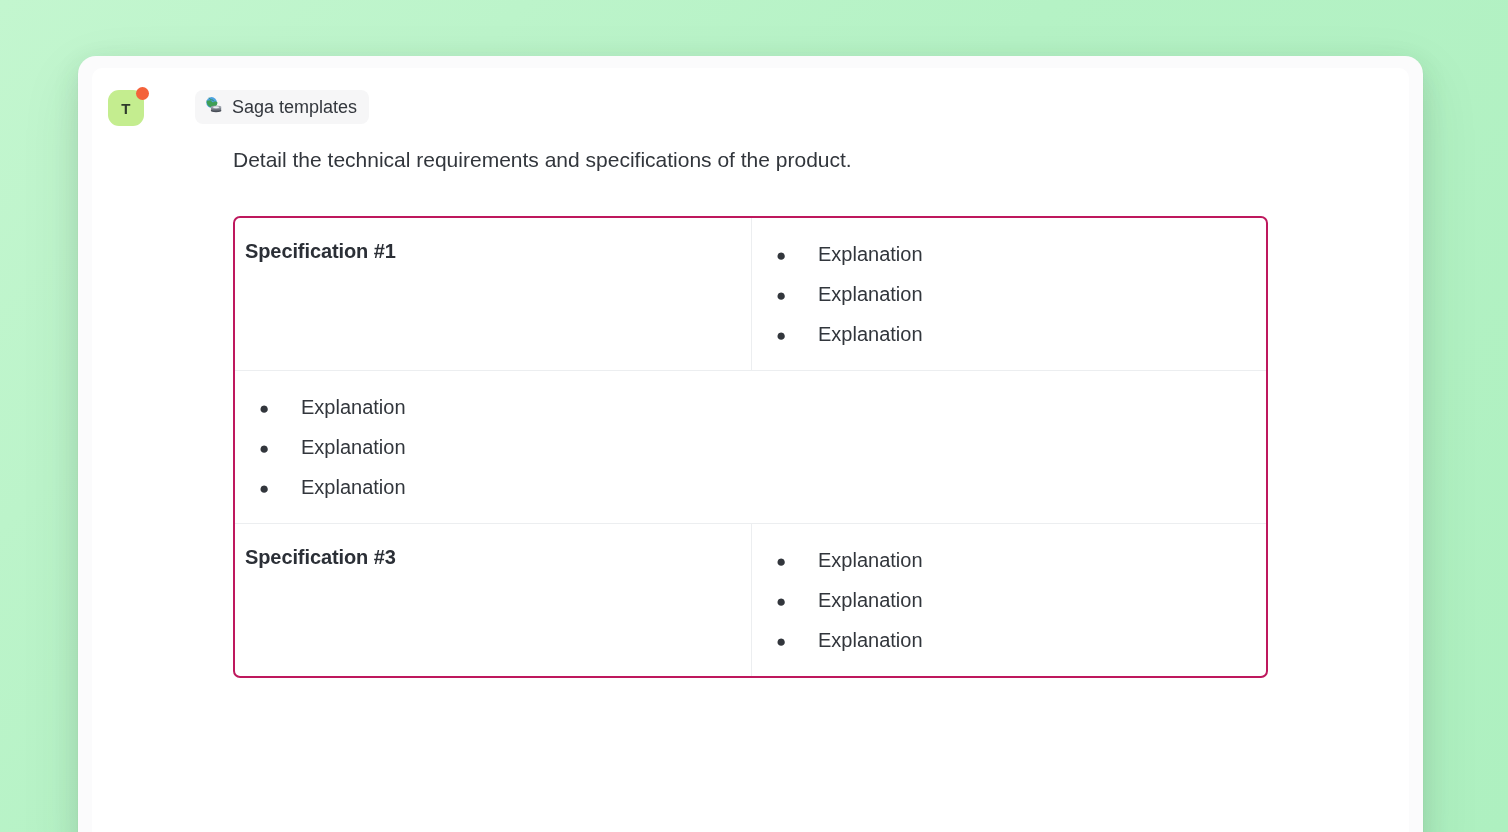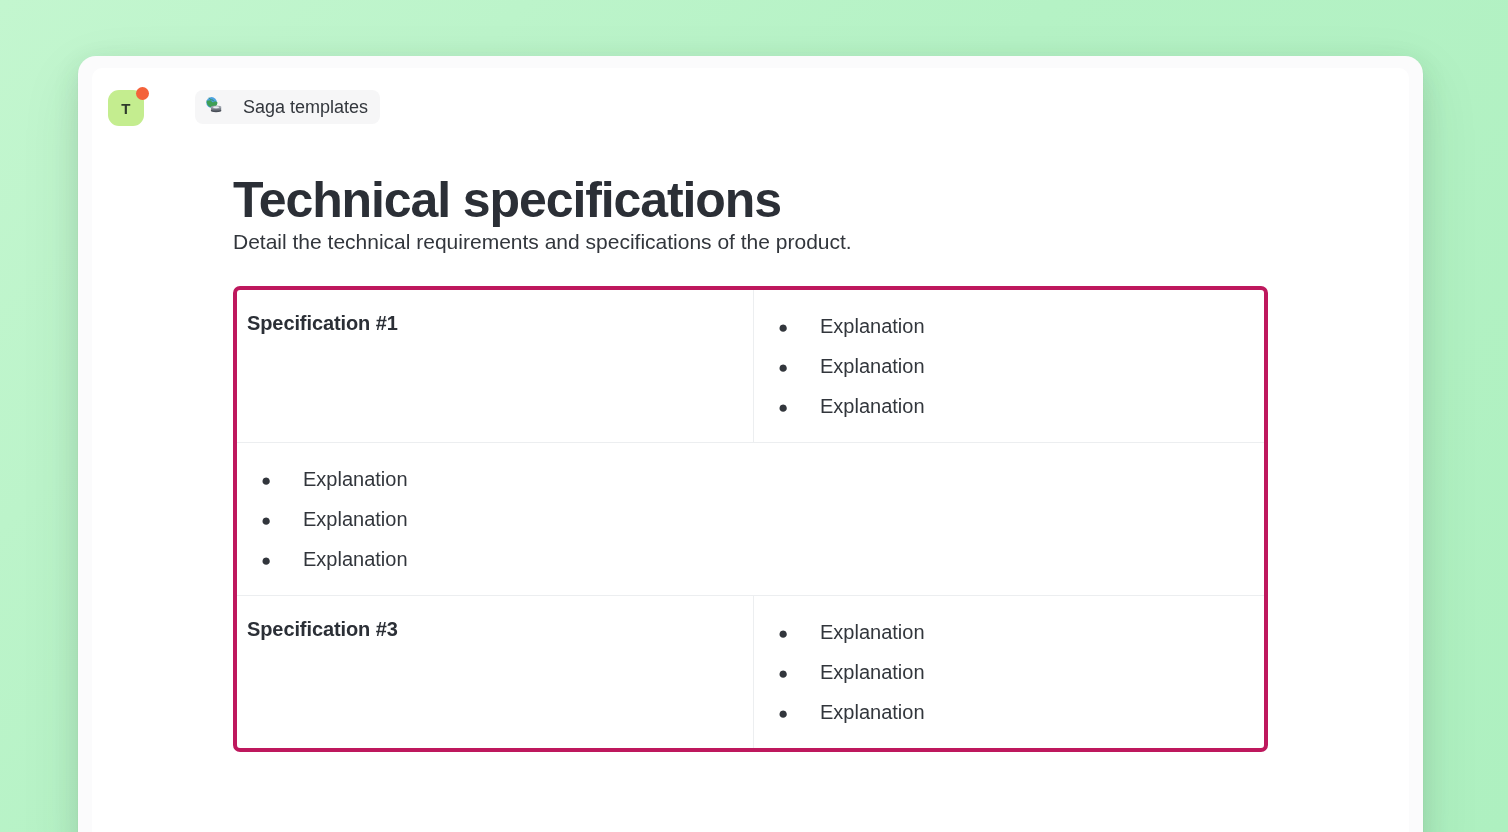--- a/index.html
+++ b/index.html
@@ -82,21 +82,21 @@
     background: #f4623a;
   }
 
   .breadcrumb {
     position: absolute;
     left: 103px;
     top: 22px;
     height: 34px;
     display: flex;
     align-items: center;
-    gap: 20px;
+    gap: 9px;
     padding: 0 12px 0 9px;
     background: #f6f6f7;
     border-radius: 8px;
     cursor: pointer;
   }
   .breadcrumb-icon {
     font-size: 18px;
     line-height: 1;
     display: block;
   }
@@ -125,23 +125,23 @@
   }
 
   .doc-subtitle {
     font-size: 21px;
     color: #32363c;
     line-height: 1.35;
   }
 
   
   .spec-table {
-    margin-top: 30px;
+    margin-top: 42px;
     width: 1035px;
-    border: 4px solid #be185d;
+    border: 2px solid #be185d;
     border-radius: 7px;
     overflow: hidden;
     background: #fff;
   }
 
   .spec-row {
     display: flex;
     min-height: 149px;
     border-bottom: 1px solid #eceef0;
   }
@@ -209,21 +209,20 @@
           <ellipse cx="12.1" cy="11.2" rx="3.1" ry="1" fill="#e9ecf0"></ellipse>
         </svg>
       </span>
       <span class="breadcrumb-label">Saga templates</span>
     </div>
 
   </div>
 
   <div class="doc">
 
-    <h1 class="doc-title">Technical specifications</h1>
 
     <p class="doc-subtitle">Detail the technical requirements and specifications of the product.</p>
 
     <div class="spec-table">
 
       <div class="spec-row">
         <div class="spec-cell-name">
           <span class="spec-name-text">Specification #1</span>
         </div>
         <div class="spec-cell-detail">

